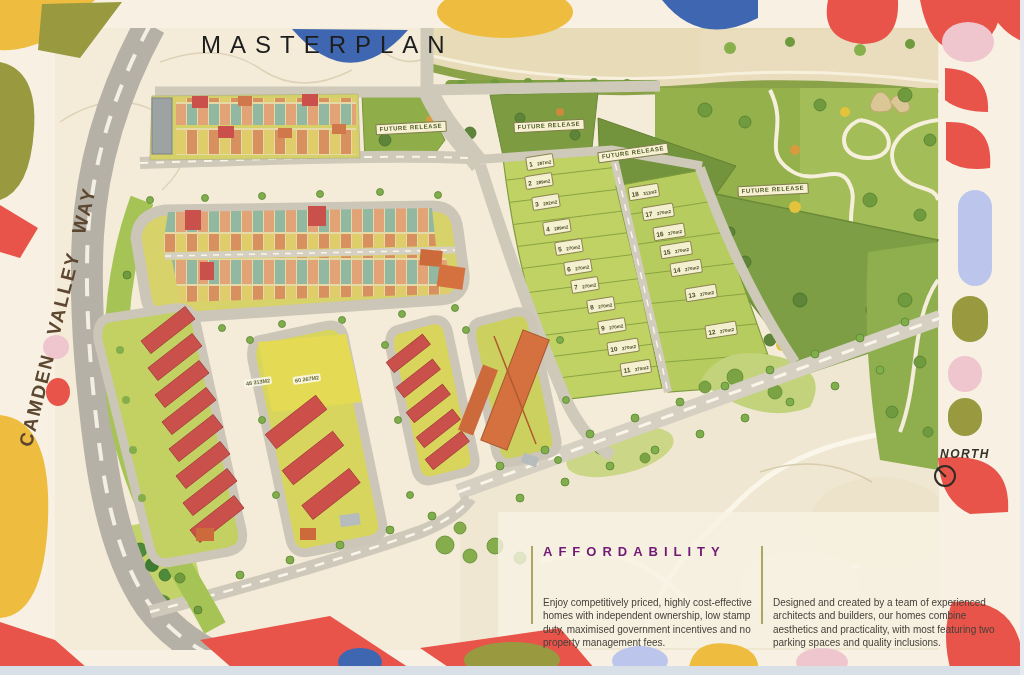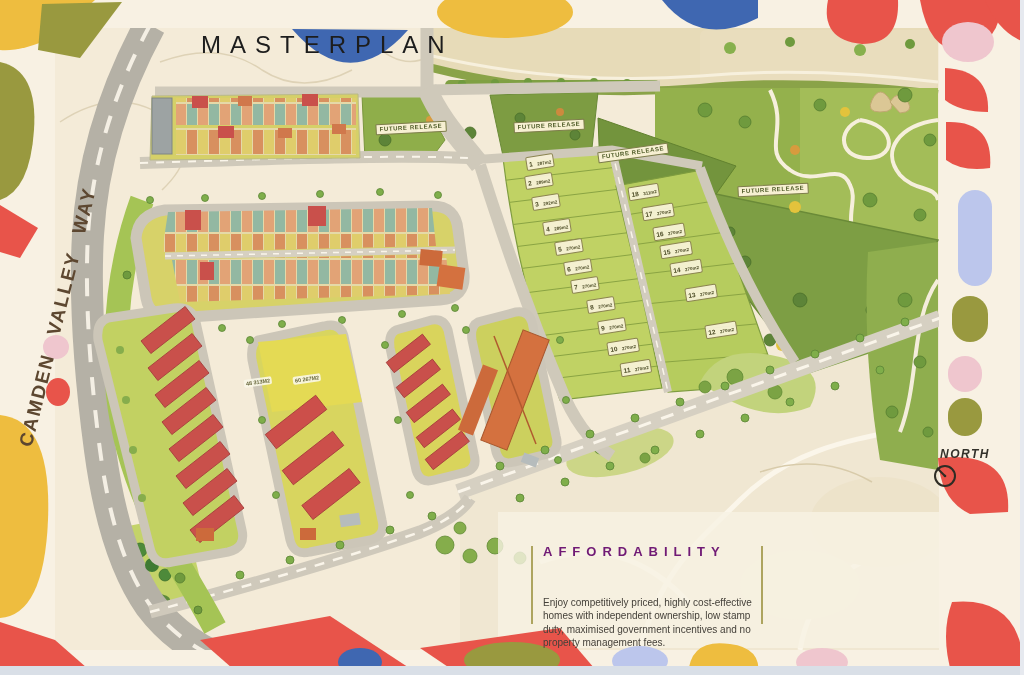--- a/index.html
+++ b/index.html
@@ -493,13 +493,14 @@
   <div class="lot-label" style="left:658px;top:212px"><span class="n">17</span> <span class="s">270m2</span></div>
   <div class="lot-label" style="left:644px;top:192px"><span class="n">18</span> <span class="s">311m2</span></div>
 
   <div class="north-label">NORTH</div>
 
   <div class="section-rule" style="left:531px"></div>
   <div class="section-heading" style="left:543px">AFFORDABILITY</div>
   <div class="section-body" style="left:543px;width:218px">Enjoy competitively priced, highly cost-effective homes with independent ownership, low stamp duty, maximised government incentives and no property management fees.</div>
 
   <div class="section-rule" style="left:761px"></div>
+  <div class="section-body" style="left:773px;width:225px">Designed and created by a team of experienced architects and builders, our homes combine aesthetics and practicality, with most featuring two parking spaces and quality inclusions.</div>
 </div>
 
 </body></html>

